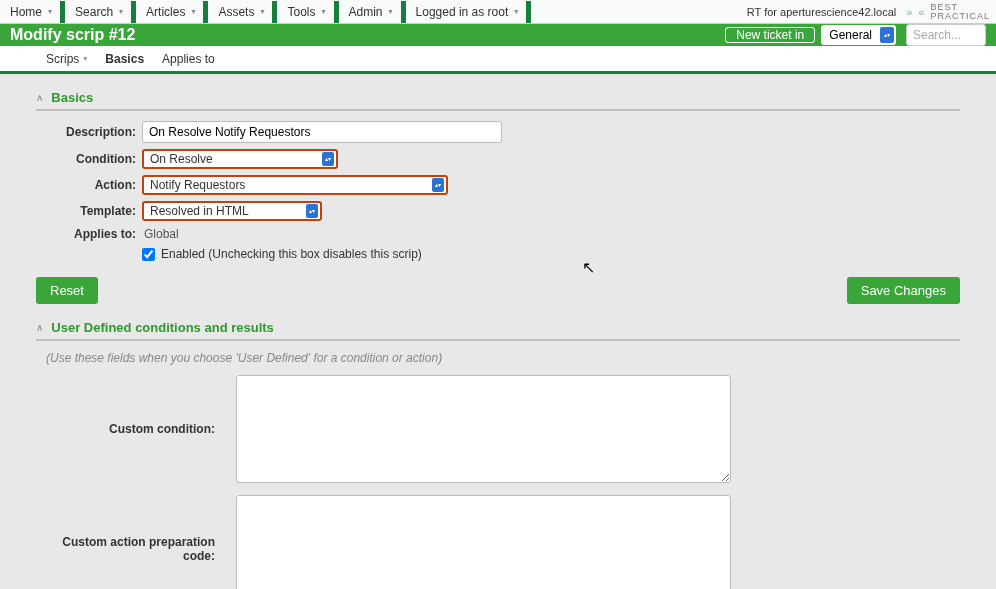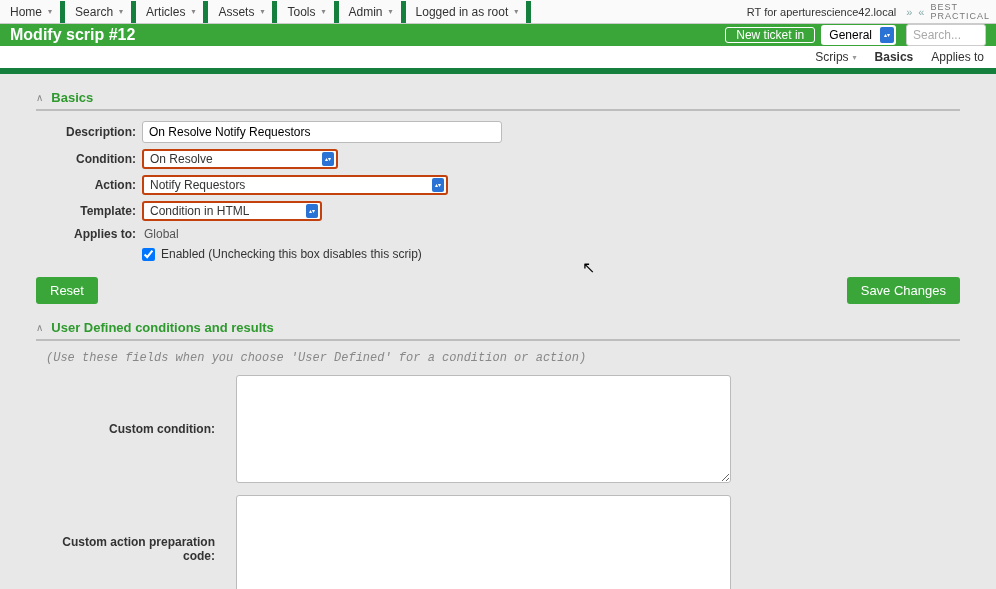--- a/index.html
+++ b/index.html
@@ -103,26 +103,25 @@
     padding: 3px 6px;
     margin-left: 10px;
     font-size: 12px;
     width: 80px;
     color: #999;
   }
   .search-box::placeholder { color: #aaa; }
   
   .subnav {
     background: #fff;
-    border-bottom: 6px solid #15803d;
-    display: flex;
-    justify-content: flex-end;
+    border-bottom: 3px solid #15803d;
+    display: flex;
     align-items: center;
     height: 28px;
-    padding: 0 12px;
+    padding: 0 28px;
     font-size: 12px;
   }
   .subnav-item { margin-left: 18px; color: #333; cursor: pointer; display:flex; align-items:center; }
   .subnav-item.active { font-weight: bold; }
   .subnav-chevron { margin-left: 4px; font-size: 8px; color: #999; }
   
   .content { padding: 16px 0 40px 0; }
   .section {
     margin: 0 36px 10px 36px;
   }
@@ -201,21 +200,20 @@
     border-radius: 3px;
     padding: 6px 14px;
     font-size: 13px;
     cursor: pointer;
   }
   .hint {
     font-style: italic;
     color: #888;
     font-size: 12px;
     margin: 0 36px 10px 46px;
-    font-family: Liberation Mono, monospace;
   }
   .ta-row {
     display: flex;
     align-items: center;
     margin: 0 36px 12px 36px;
   }
   .ta-label {
     width: 200px;
     text-align: right;
     font-size: 12px;
@@ -335,21 +333,21 @@
       <div class="form-label">Action</div>
       <div class="sel" style="width:306px;">
         <span style="flex:1;">Notify Requestors</span>
         <span class="sel-updown">▴▾</span>
       </div>
     </div>
 
     <div class="form-row">
       <div class="form-label">Template</div>
       <div class="sel" style="width:180px;">
-        <span style="flex:1;">Condition in HTML</span>
+        <span style="flex:1;">Resolved in HTML</span>
         <span class="sel-updown">▴▾</span>
       </div>
     </div>
 
     <div class="form-row">
       <div class="form-label">Applies to</div>
       <div class="static-value">Global</div>
     </div>
 
     <div class="form-row">

